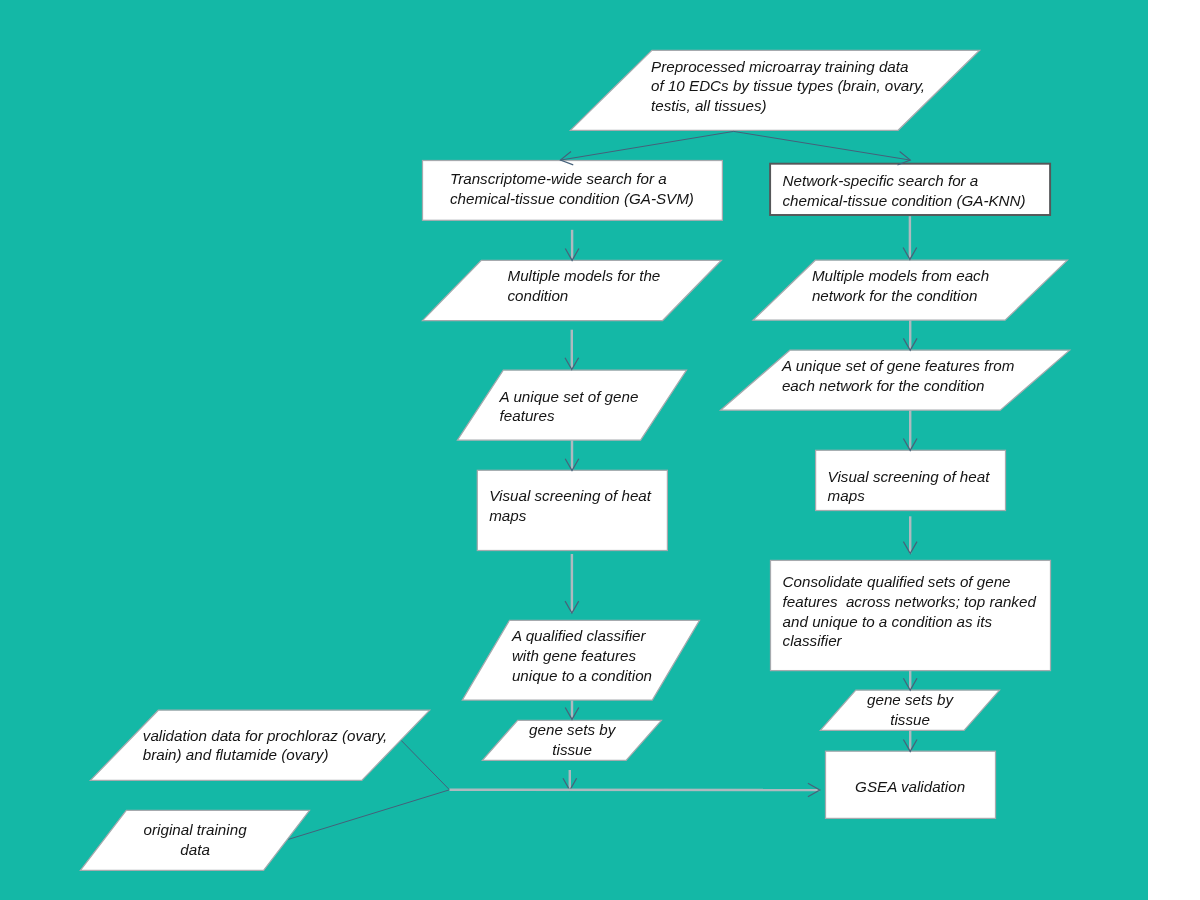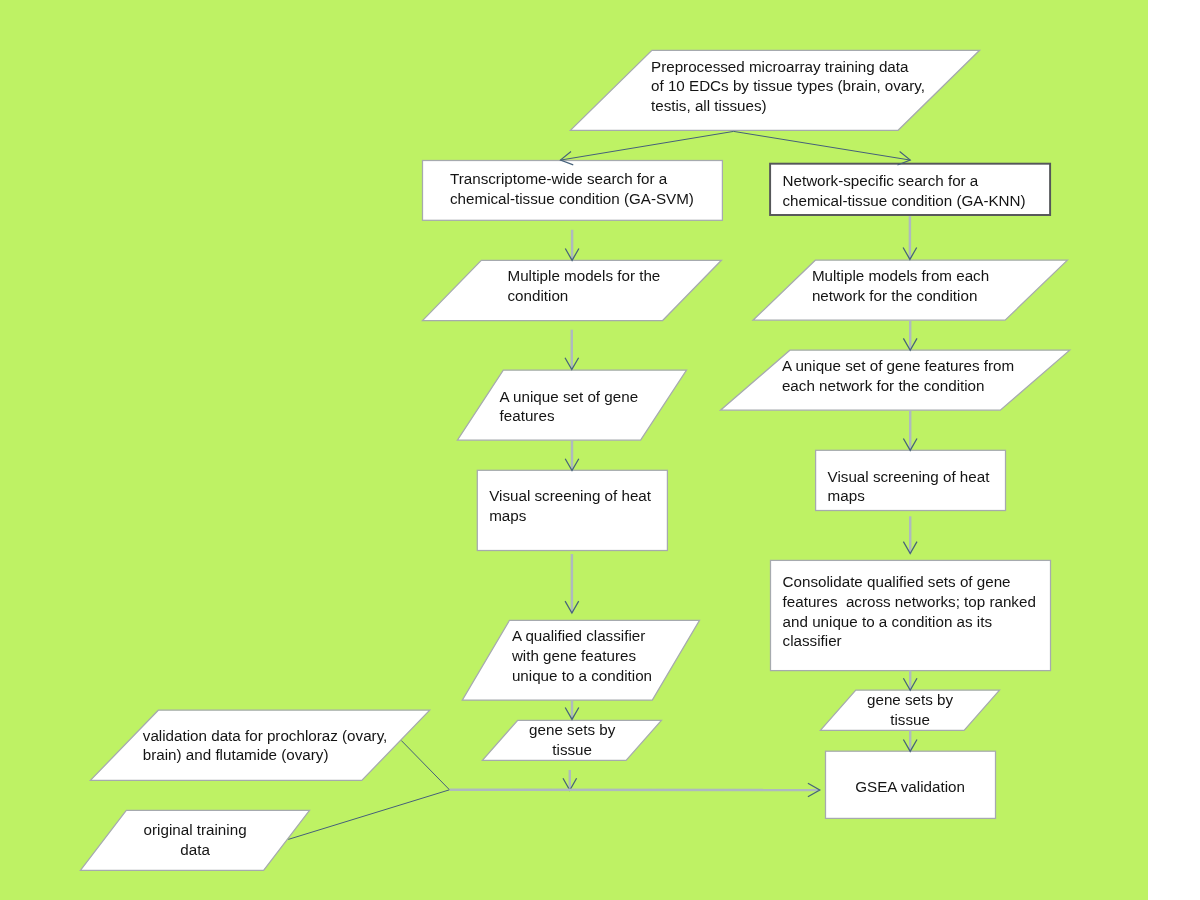--- a/index.html
+++ b/index.html
@@ -1,18 +1,18 @@
 <!DOCTYPE html>
 <html><head>
 <meta charset="utf-8">
 <title>Flowchart</title>
 <style>
   html,body{margin:0;padding:0;background:#ffffff;}
   body{width:1200px;height:900px;overflow:hidden;}
-  #canvas{position:relative;width:1148px;height:900px;background:#bef264;}
+  #canvas{position:relative;width:1148px;height:900px;background:#14b8a6;font-style:italic;}
   svg#flow{position:absolute;left:0;top:0;width:1200px;height:900px;display:block;shape-rendering:geometricPrecision;}
   .sh{fill:#ffffff;stroke:#a6aaae;stroke-width:1.25;}
   .box-emph{stroke:#555759;stroke-width:1.95;}
   .tx{font-family:"Liberation Sans",sans-serif;font-size:15.2px;fill:#141414;}
   .cn{fill:none;stroke:#aeb9bf;stroke-width:2.45;}
   .cn-dark{stroke:#45607a;stroke-width:1.0;}
   .ah{fill:none;stroke:#47637a;stroke-width:1.25;stroke-linecap:butt;stroke-linejoin:miter;}
   .ah-dark{stroke:#45607a;stroke-width:1.1;}
 </style>
 </head>

